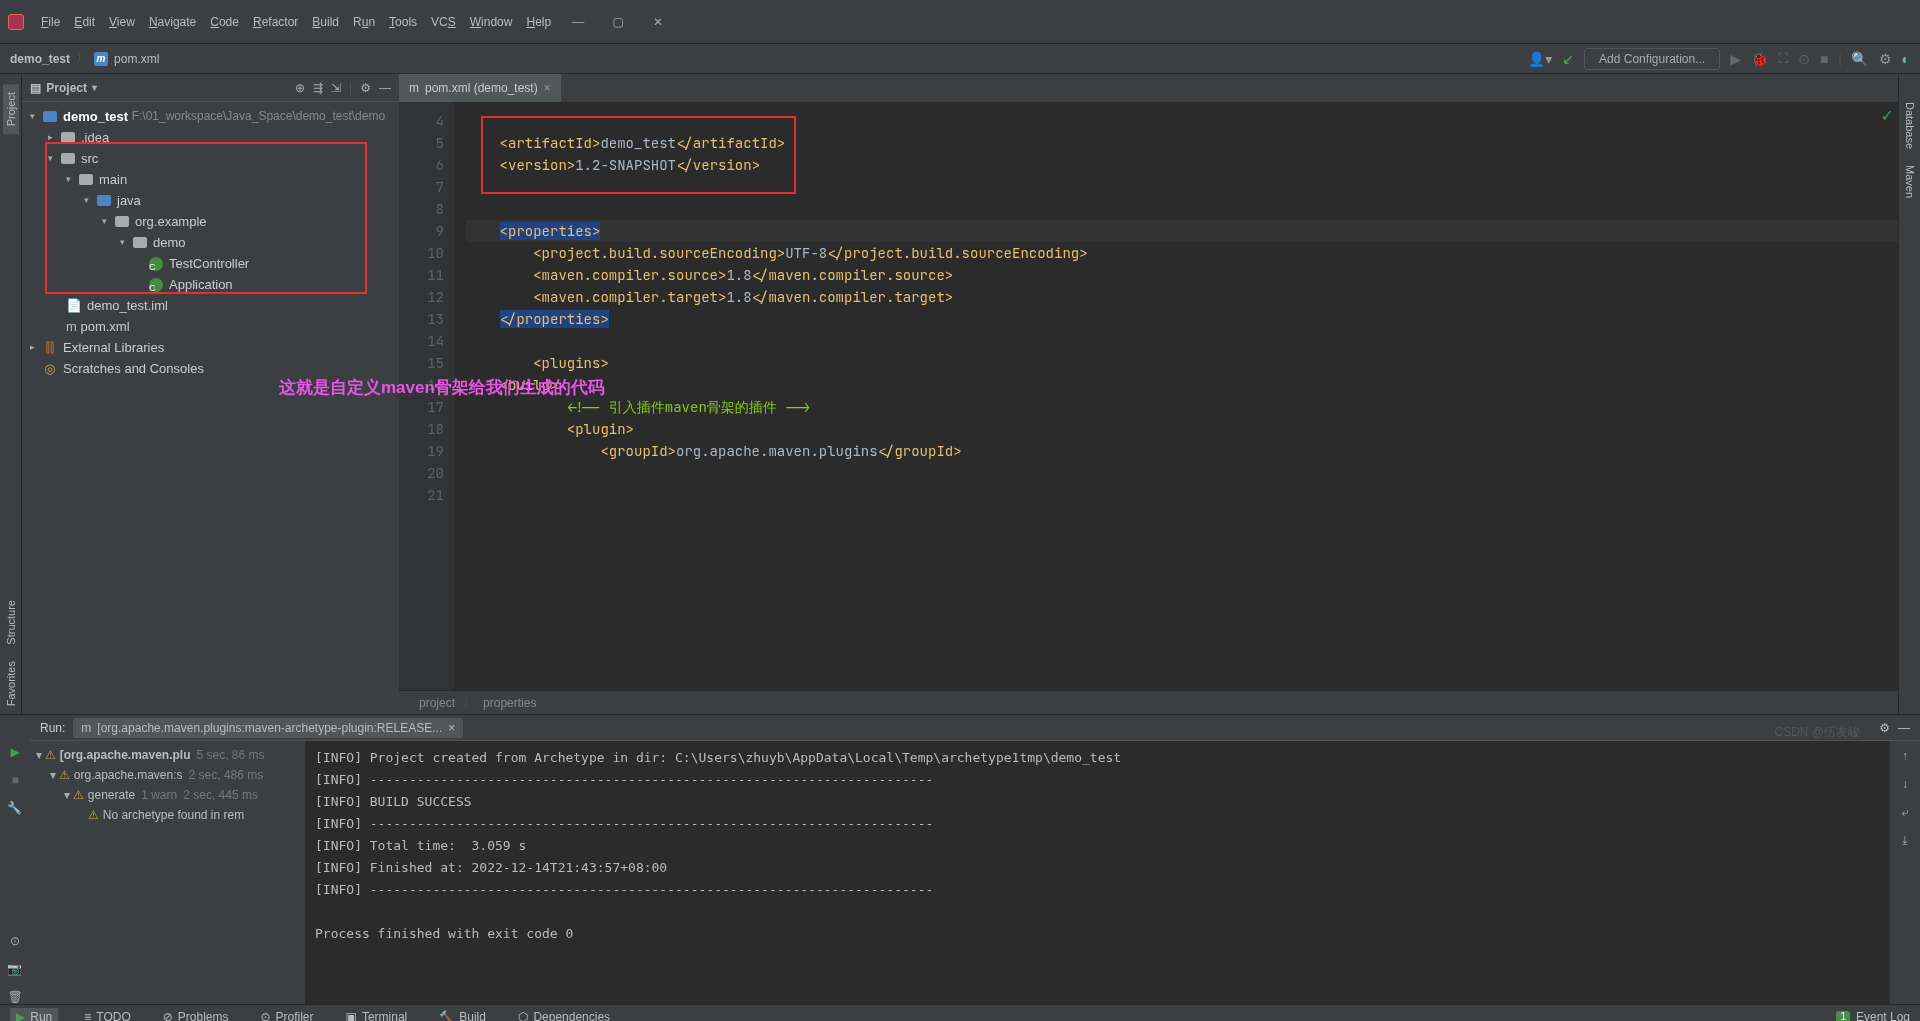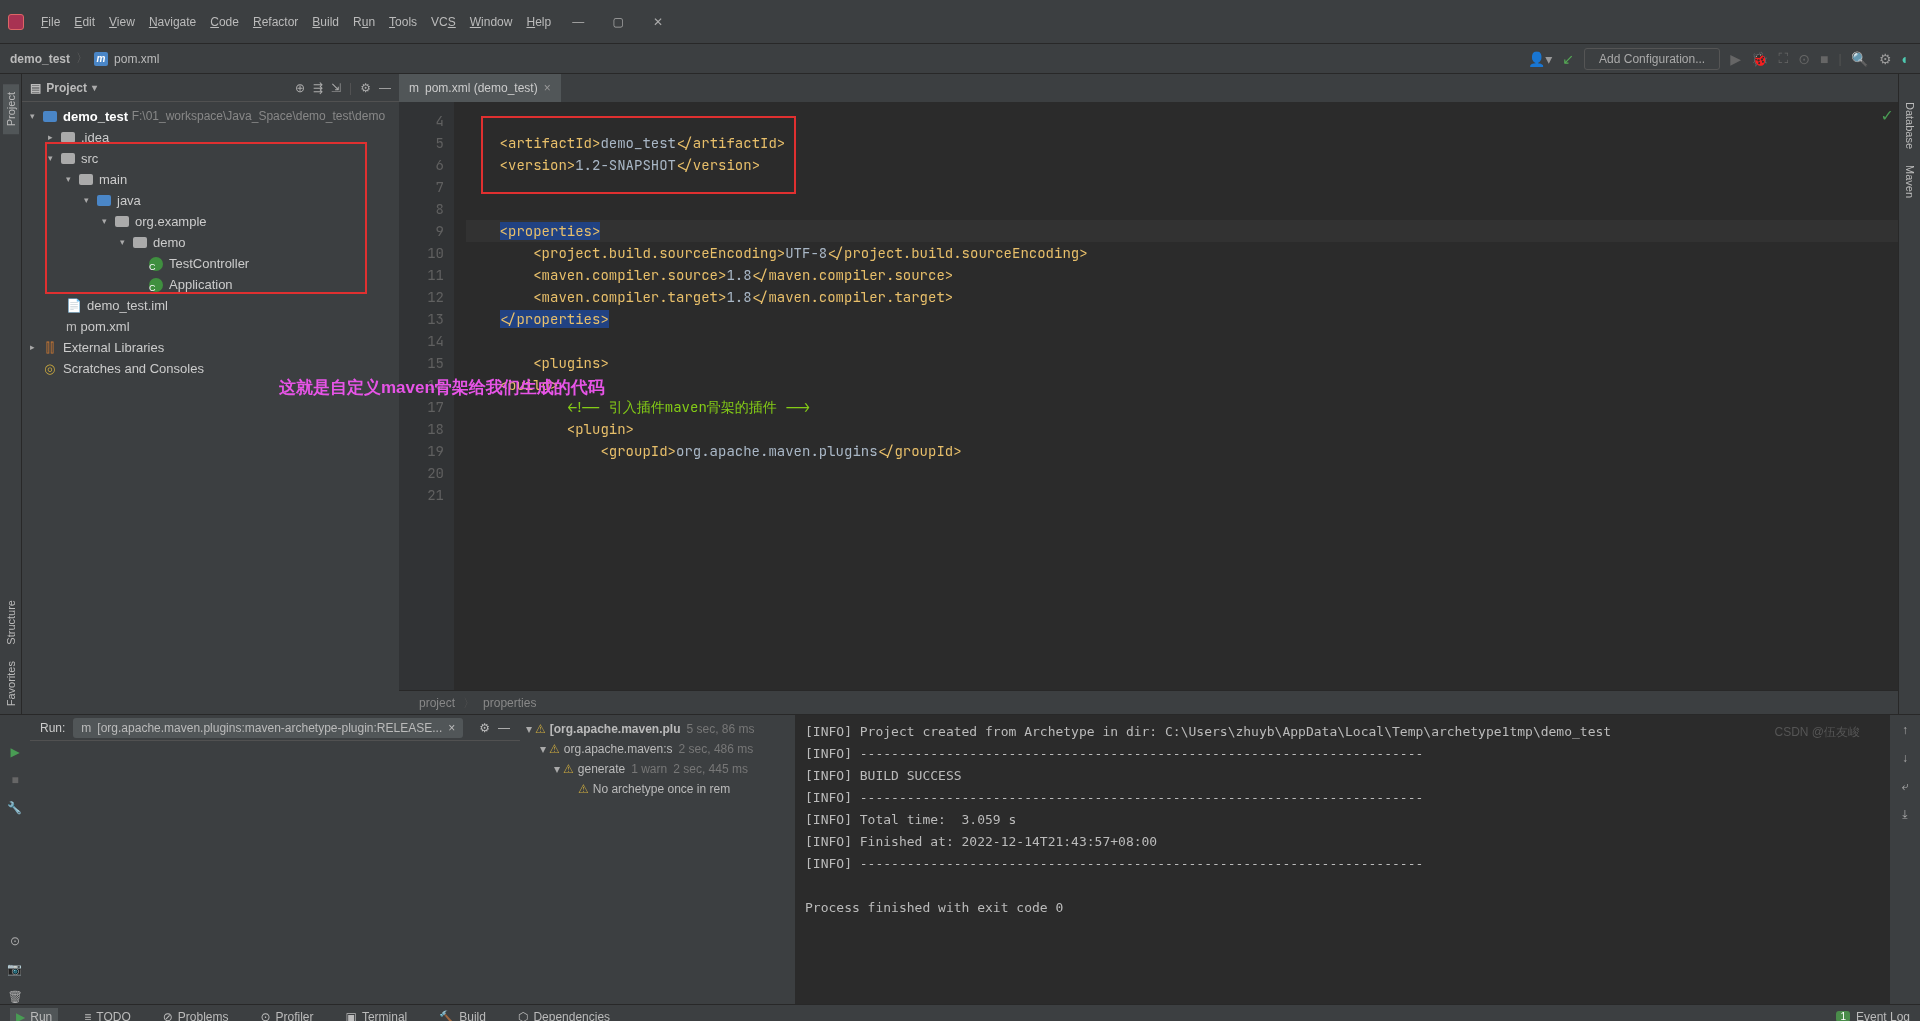--- a/index.html
+++ b/index.html
@@ -277,21 +277,21 @@
 <div class="runpane">
   <div class="runtools">
     <span class="play">▶</span>
     <span style="color:#666">■</span>
     <span>🔧</span>
     <div style="flex:1"></div>
     <span>⊙</span>
     <span>📷</span>
     <span>🗑</span>
   </div>
-  <div style="flex:1;display:flex;flex-direction:row">
+  <div style="flex:1;display:flex;flex-direction:column">
     <div class="runhead">
       <span class="lbl">Run:</span>
       <div class="tabr" style="flex:0 0 auto;max-width:400px">
         <span class="icon-m">m</span>
         <span>[org.apache.maven.plugins:maven-archetype-plugin:RELEASE...</span>
         <span>×</span>
       </div>
       <div style="flex:1"></div>
       <span>⚙</span>
       <span>—</span>
@@ -313,21 +313,21 @@
             </div>
           <div class="r" style="padding-left:28px">
               <span class="tw" style="color:#aaa;margin-right:3px">▾</span>
               <span class="warn">⚠</span>
               <span>generate</span>
               <span class="ms">1 warn</span>
               <span class="ms">2 sec, 445 ms</span>
             </div>
           <div class="r" style="padding-left:52px">
               <span class="warn">⚠</span>
-              <span>No archetype once in rem</span>
+              <span>No archetype found in rem</span>
             </div>
         </div>
       </div>
       <div class="console" id="console">[INFO] Project created from Archetype in dir: C:\Users\zhuyb\AppData\Local\Temp\archetype1tmp\demo_test
 [INFO] ------------------------------------------------------------------------
 [INFO] BUILD SUCCESS
 [INFO] ------------------------------------------------------------------------
 [INFO] Total time:  3.059 s
 [INFO] Finished at: 2022-12-14T21:43:57+08:00
 [INFO] ------------------------------------------------------------------------

